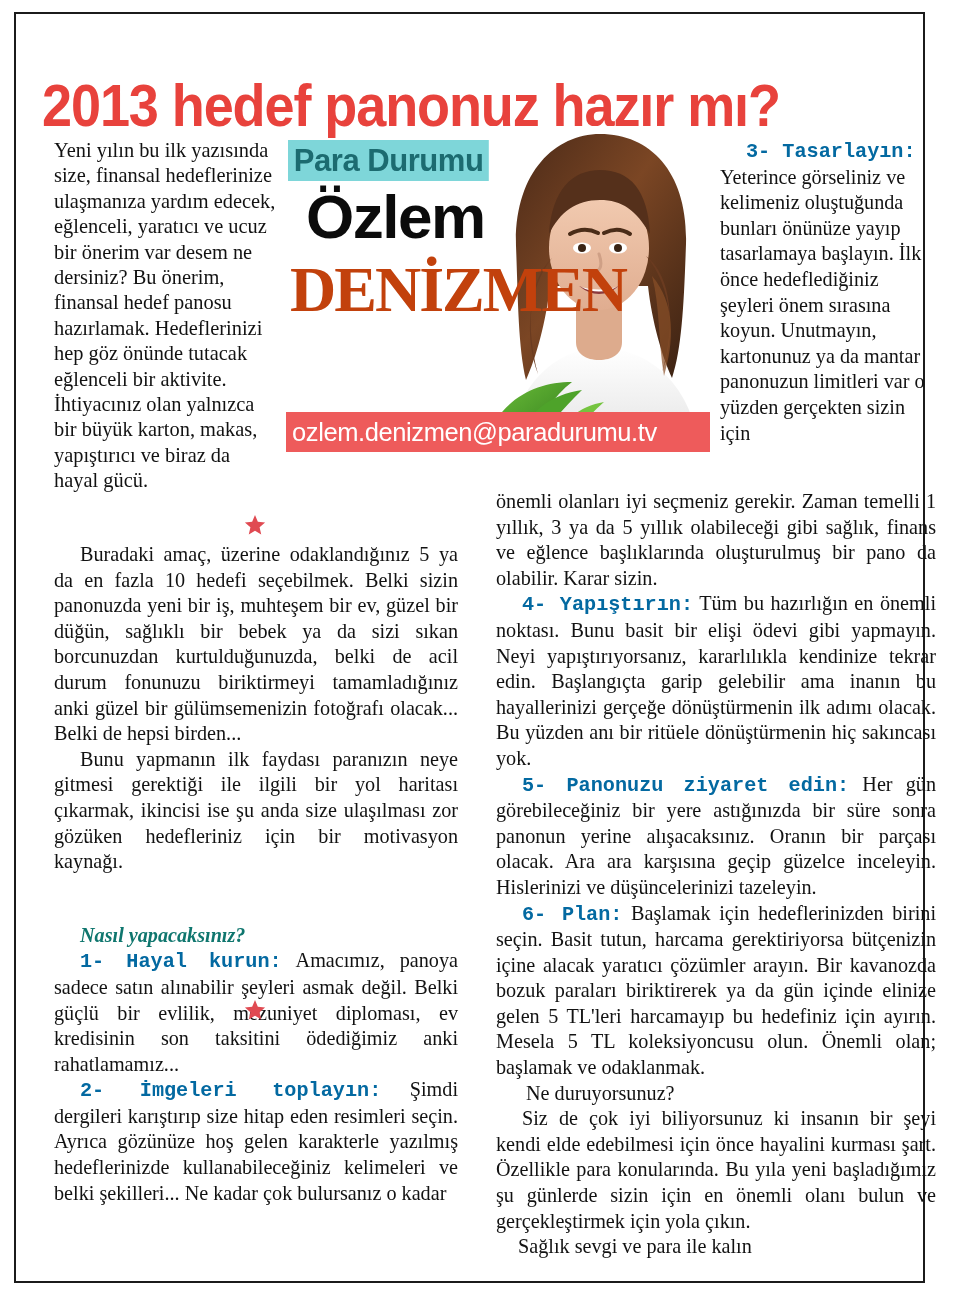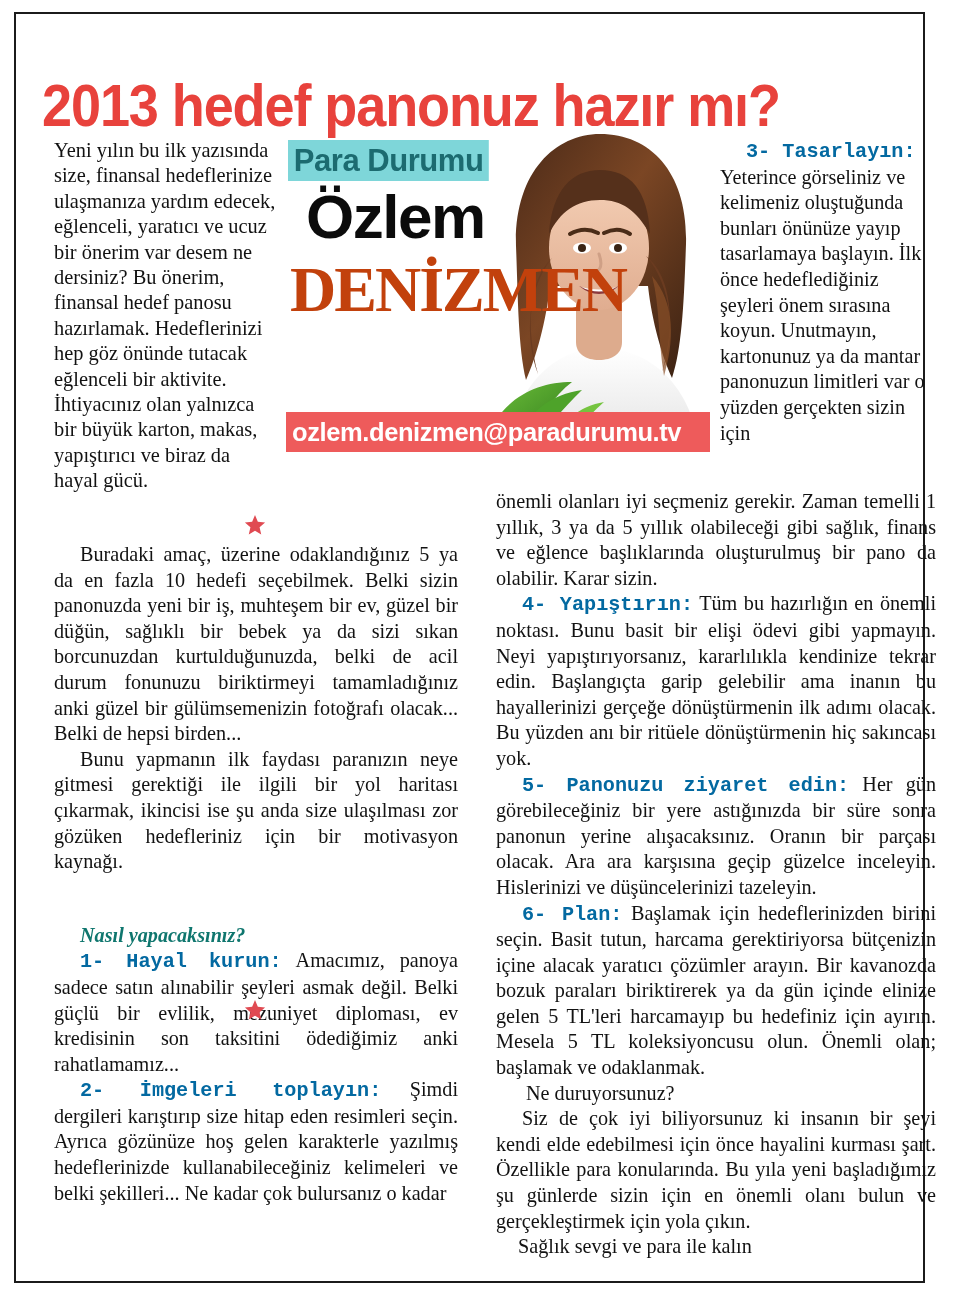--- a/index.html
+++ b/index.html
@@ -164,21 +164,21 @@
     z-index:3;
     white-space:nowrap;
   }
   .emailbar{
     position:absolute;
     left:2px; bottom:0;
     width:424px;
     background:#EE5B5B;
     color:#ffffff;
     font-family:"Liberation Sans", sans-serif;
-    font-weight:bold;
+    font-weight:normal;
     font-size:25.5px;
     line-height:40px;
     height:40px;
     padding:0 6px;
     box-sizing:border-box;
     letter-spacing:-0.4px;
     white-space:nowrap;
     z-index:4;
   }
 </style>

